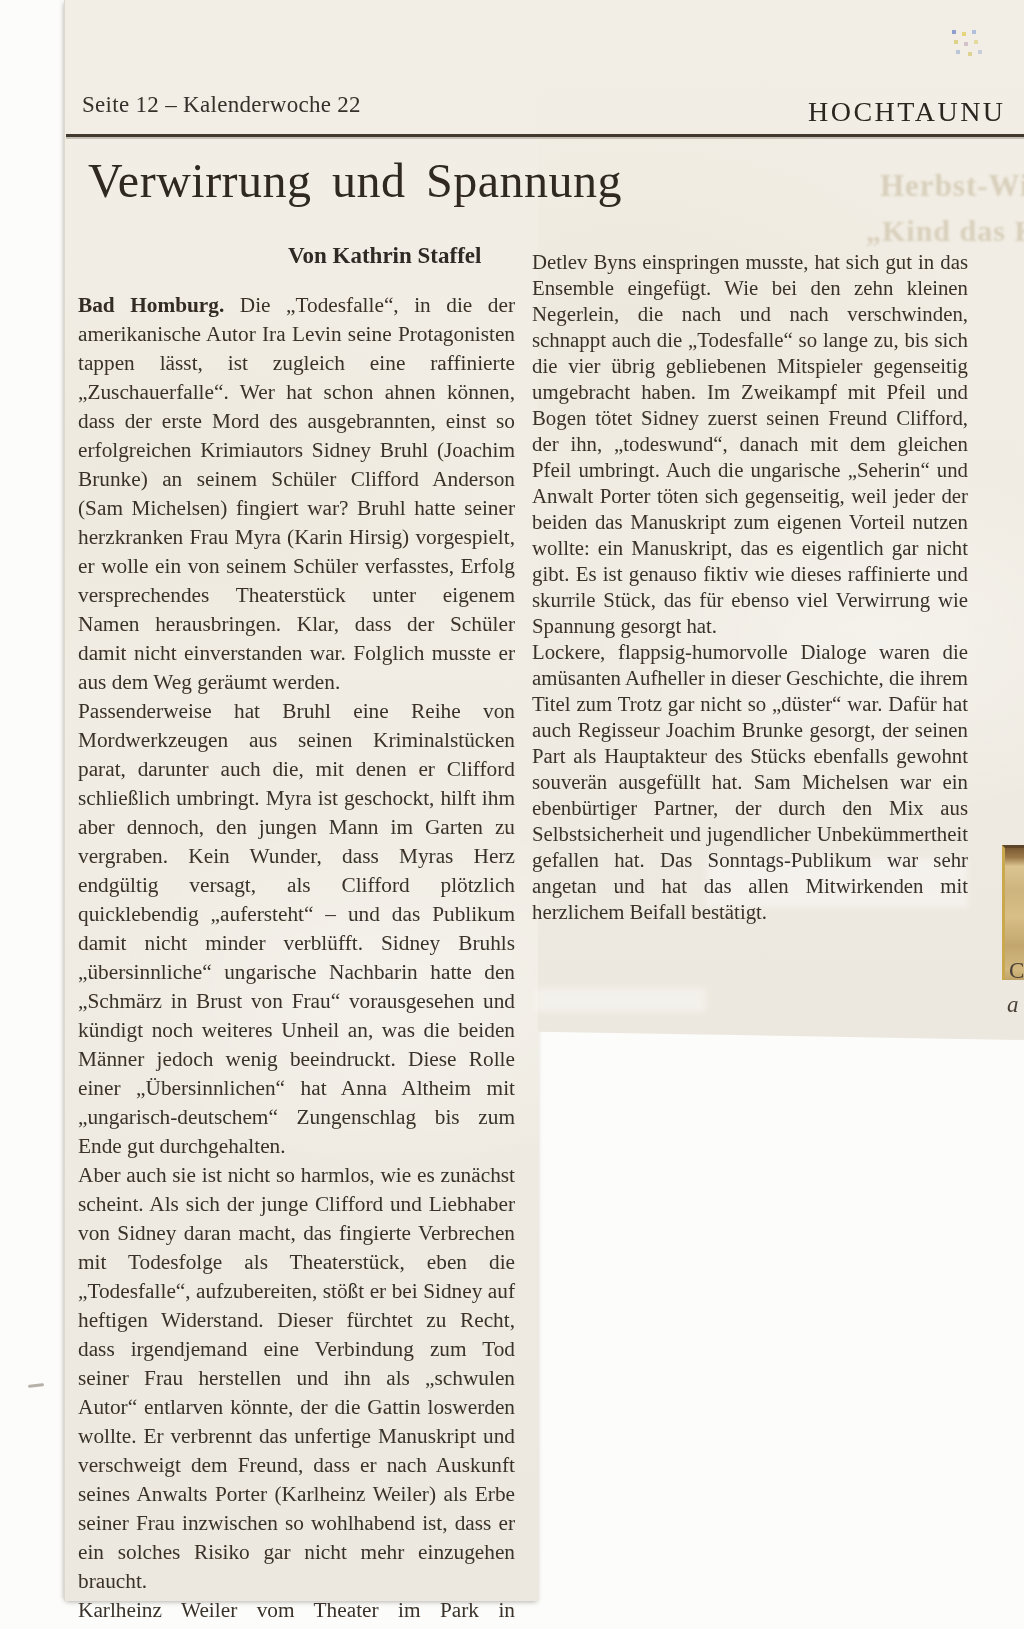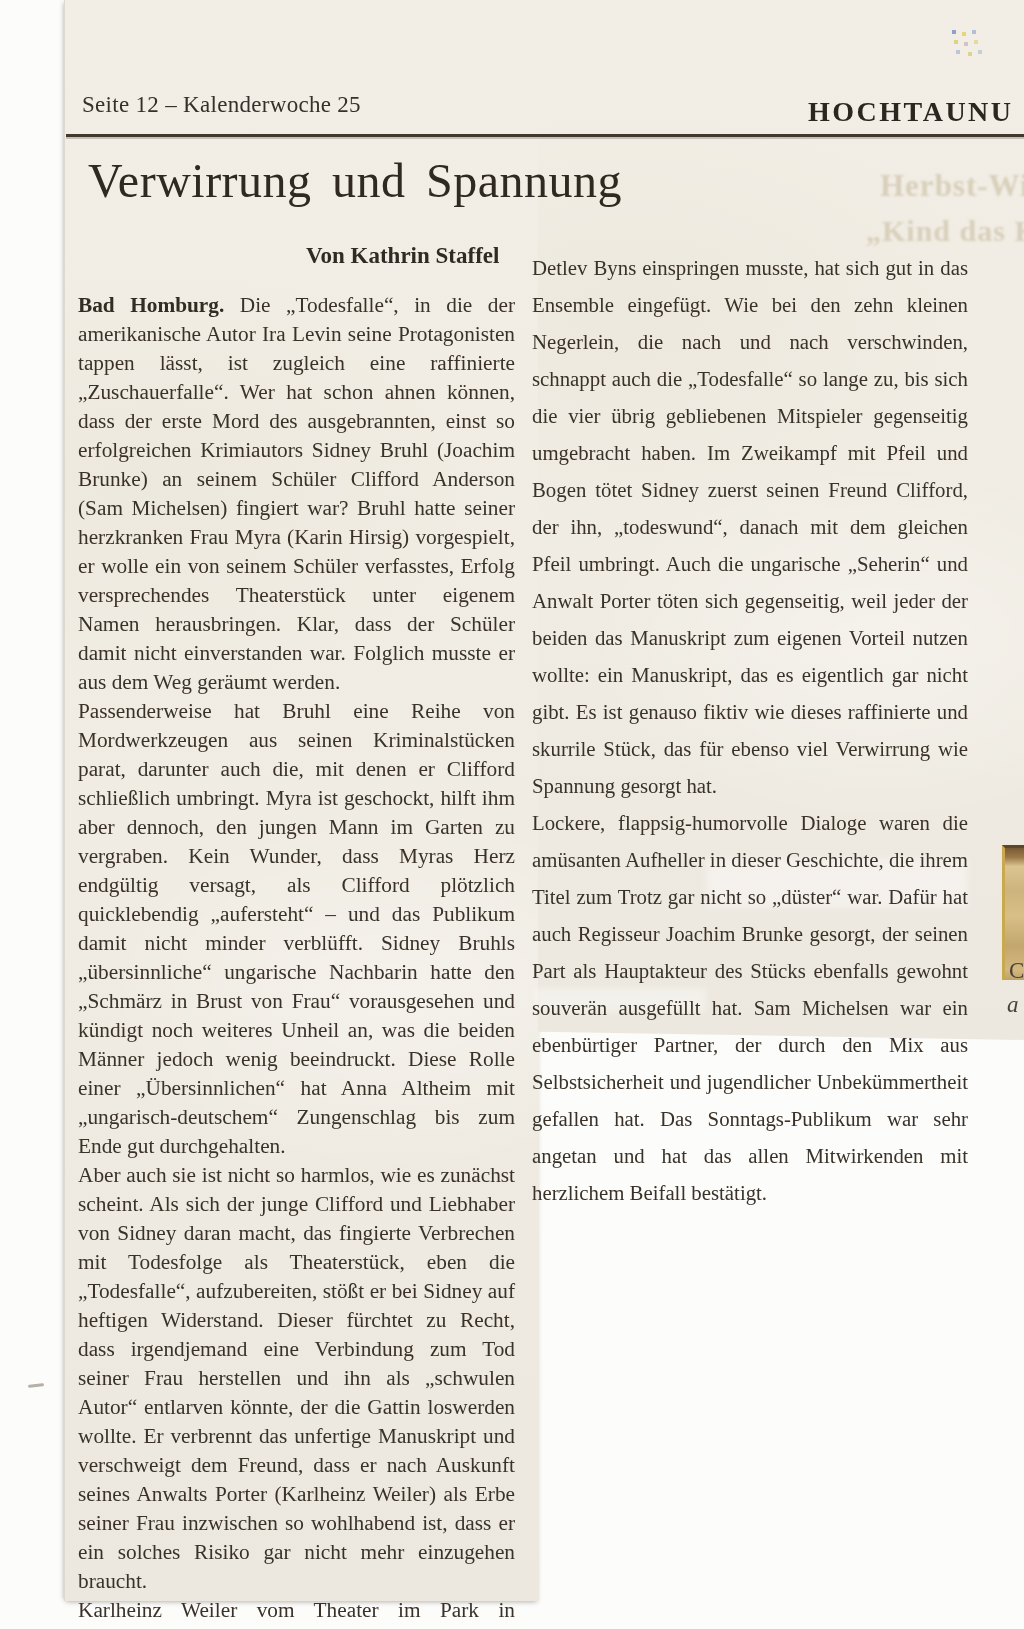--- a/index.html
+++ b/index.html
@@ -27,21 +27,21 @@
     left:538px;top:0;width:486px;height:1040px;
     clip-path:polygon(0 0,100% 0,100% 100%,0 99.2%);
   }
   
   .page-info{
     position:absolute;left:82px;top:92px;
     font-size:23px;color:#35302a;letter-spacing:0.3px;white-space:nowrap;
   }
   .paper-name{
     position:absolute;left:808px;top:96px;
-    font-size:28px;font-weight:bold;color:#2b2620;letter-spacing:2.5px;white-space:nowrap;
+    font-size:28px;font-weight:normal;color:#2b2620;letter-spacing:2.5px;white-space:nowrap;
   }
   .header-rule{
     position:absolute;left:66px;top:134px;width:958px;height:3px;
     background:#41382e;
     box-shadow:0 2px 0 rgba(65,56,46,0.25);
   }
   
   .ghost-line{
     position:absolute;
     font-weight:bold;color:#d8cfbb;letter-spacing:1px;white-space:nowrap;
@@ -51,34 +51,34 @@
   .ghost-2{left:866px;top:214px;font-size:30px;}
   .ghost-band{position:absolute;background:rgba(255,255,255,0.38);filter:blur(3px);}
   .ghost-band-a{left:706px;top:858px;width:262px;height:50px;}
   .ghost-band-b{left:536px;top:988px;width:170px;height:24px;}
   
   .headline{
     position:absolute;left:88px;top:153px;
     font-size:48px;color:#2f2922;letter-spacing:0.5px;word-spacing:8px;white-space:nowrap;
   }
   .byline{
-    position:absolute;left:306px;top:243px;
+    position:absolute;left:288px;top:243px;
     font-size:23px;font-weight:bold;color:#2f2a24;white-space:nowrap;
   }
   
   .col{
     position:absolute;
     color:#3a3229;
     text-align:justify;
     hyphens:auto;
   }
   .col p{margin:0;}
   .col b{color:#332c24;margin-top:13px;}
   .col-1{left:78px;top:291px;width:437px;font-size:21.3px;line-height:29px;}
-  .col-2{left:532px;top:249px;width:436px;font-size:20.8px;line-height:37px;}
+  .col-2{left:532px;top:249px;width:436px;font-size:20.8px;line-height:26px;}
   
   .photo-sliver{
     position:absolute;left:1002px;top:845px;width:22px;height:132px;
     border-left:3px solid #caa94e;border-top:3px solid #5e452a;
     background:linear-gradient(180deg,#7a5a34 0%,#9a7848 7%,#dcc491 14%,#cdb47e 32%,#d8bf87 52%,#c2a66d 74%,#d2b87f 92%,#bfa368 100%);
   }
   .caption-frag{
     position:absolute;color:#4a4138;font-size:23px;white-space:nowrap;
   }
   .caption-frag-1{left:1009px;top:958px;}
@@ -101,21 +101,21 @@
 <body>
 
 <div class="paper paper-left"></div>
 <div class="paper paper-right"></div>
 
 <div class="ghost-line ghost-1">Herbst-Wint</div>
 <div class="ghost-line ghost-2">„Kind das Kind“</div>
 <div class="ghost-band ghost-band-a"></div>
 <div class="ghost-band ghost-band-b"></div>
 
-<div class="page-info">Seite 12 – Kalenderwoche 25</div>
+<div class="page-info">Seite 12 – Kalenderwoche 22</div>
 <div class="paper-name">HOCHTAUNU</div>
 <div class="header-rule"></div>
 
 <div class="headline">Verwirrung und Spannung</div>
 <div class="byline">Von Kathrin Staffel</div>
 
 <div class="col col-1" lang="de">
     <p><b>Bad Homburg.</b> Die „Todesfalle“, in die der amerikanische Autor Ira Levin seine Protagonisten tappen lässt, ist zugleich eine raffinierte „Zuschauerfalle“. Wer hat schon ahnen können, dass der erste Mord des ausgebrannten, einst so erfolgreichen Krimiautors Sidney Bruhl (Joachim Brunke) an seinem Schüler Clifford Anderson (Sam Michelsen) fingiert war? Bruhl hatte seiner herzkranken Frau Myra (Karin Hirsig) vorgespielt, er wolle ein von seinem Schüler verfasstes, Erfolg versprechendes Theaterstück unter eigenem Namen herausbringen. Klar, dass der Schüler damit nicht einverstanden war. Folglich musste er aus dem Weg geräumt werden.</p>
     <p>Passenderweise hat Bruhl eine Reihe von Mordwerkzeugen aus seinen Kriminalstücken parat, darunter auch die, mit denen er Clifford schließlich umbringt. Myra ist geschockt, hilft ihm aber dennoch, den jungen Mann im Garten zu vergraben. Kein Wunder, dass Myras Herz endgültig versagt, als Clifford plötzlich quicklebendig „aufersteht“ – und das Publikum damit nicht minder verblüfft. Sidney Bruhls „übersinnliche“ ungarische Nachbarin hatte den „Schmärz in Brust von Frau“ vorausgesehen und kündigt noch weiteres Unheil an, was die beiden Männer jedoch wenig beeindruckt. Diese Rolle einer „Übersinnlichen“ hat Anna Altheim mit „ungarisch-deutschem“ Zungenschlag bis zum Ende gut durchgehalten.</p>
     <p>Aber auch sie ist nicht so harmlos, wie es zunächst scheint. Als sich der junge Clifford und Liebhaber von Sidney daran macht, das fingierte Verbrechen mit Todesfolge als Theaterstück, eben die „Todesfalle“, aufzubereiten, stößt er bei Sidney auf heftigen Widerstand. Dieser fürchtet zu Recht, dass irgendjemand eine Verbindung zum Tod seiner Frau herstellen und ihn als „schwulen Autor“ entlarven könnte, der die Gattin loswerden wollte. Er verbrennt das unfertige Manuskript und verschweigt dem Freund, dass er nach Auskunft seines Anwalts Porter (Karlheinz Weiler) als Erbe seiner Frau inzwischen so wohlhabend ist, dass er ein solches Risiko gar nicht mehr einzugehen braucht.</p>

